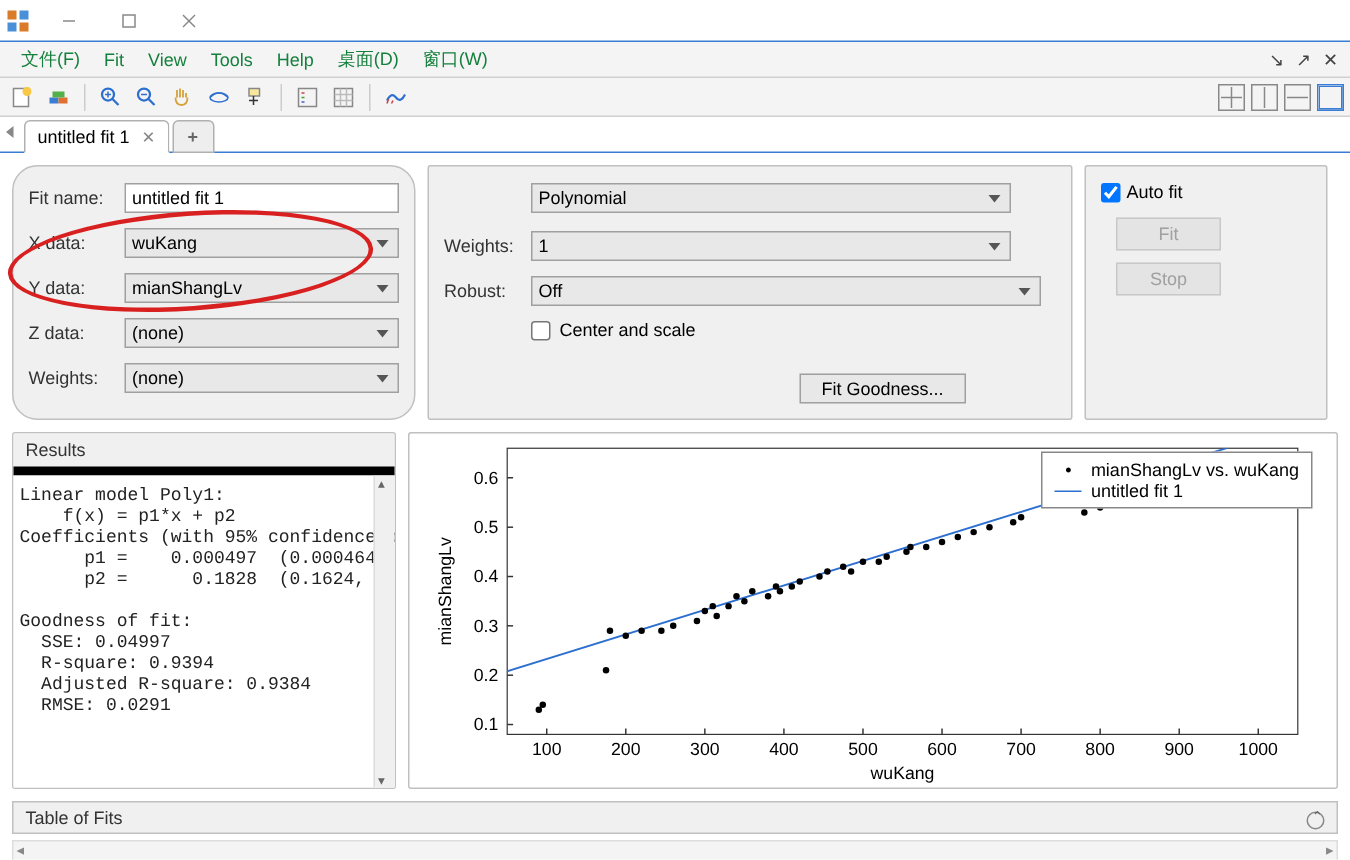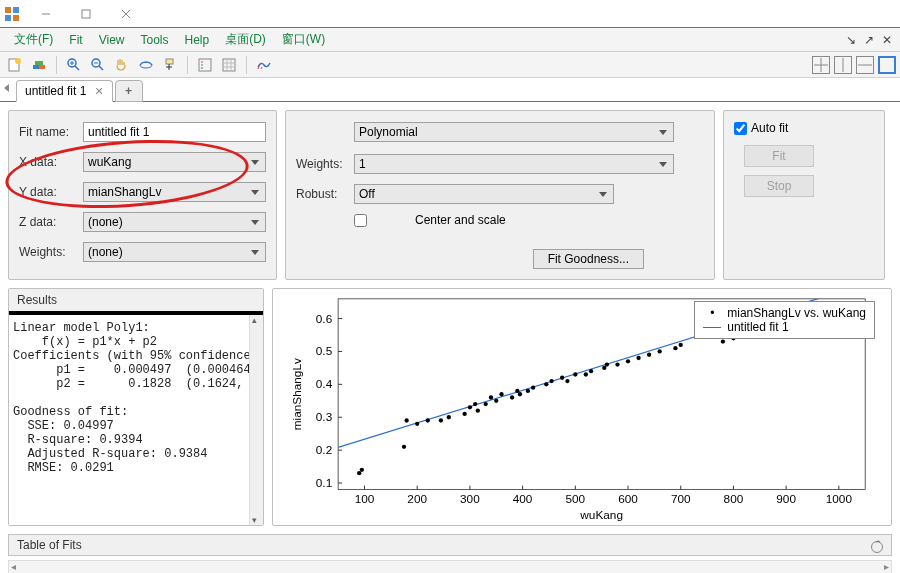--- a/index.html
+++ b/index.html
@@ -29,48 +29,48 @@
 
 .tabstrip { height: 24px; border-bottom: 1px solid #3a7dd4; display: flex; align-items: flex-end; padding-left: 16px; background: #fff; position: relative; }
 .tabstrip::before { content:''; position:absolute; left:4px; top:6px; width:0; height:0; border-top:4px solid transparent; border-bottom:4px solid transparent; border-right:5px solid #888; }
 .tab { height: 22px; border: 1px solid #b0b0b0; border-bottom: 1px solid #fff; border-radius: 4px 4px 0 0; background: #fff; display: flex; align-items: center; padding: 0 8px; margin-right: 2px; position: relative; top: 1px; }
 .tab .close { margin-left: 8px; color: #888; font-size: 11px; }
 .tab.newtab { background: #eee; border-bottom-color:#b0b0b0; width: 28px; justify-content: center; color:#666; font-weight:bold; }
 
 
 .mainrow { display: flex; height: 186px; padding: 8px; gap: 8px; }
 .panel { border: 1px solid #c0c0c0; border-radius: 2px; background: #f0f0f0; padding: 10px; position: relative; overflow: visible; }
-.left-panel { width: 269px; }
+.left-panel { width: 269px; border-radius: 17px; }
 .mid-panel { width: 430px; }
 .right-panel { width: 162px; }
 
 .formrow { display: flex; align-items: center; margin-bottom: 8px; height: 22px; }
 .formrow label { width: 64px; color: #333; }
 .formrow input[type=text] { flex: 1; height: 20px; border: 1px solid #a0a0a0; background:#fff; padding: 0 4px; font-size:12px; }
 .dropdown { flex: 1; height: 20px; border: 1px solid #a0a0a0; background:#e8e8e8; display:flex; align-items:center; padding:0 4px; position:relative; }
 .dropdown::after { content:''; position:absolute; right:6px; width:0; height:0; border-left:4px solid transparent; border-right:4px solid transparent; border-top:5px solid #555; }
 
 .mid-panel .polyrow { margin-bottom:10px; }
 .mid-panel .polyrow .dropdown { width: 320px; flex:none; }
 .mid-panel .formrow label { width: 58px; }
-.mid-panel .checkbox-row { display:flex; align-items:center; margin-top:4px; margin-left:58px;gap:42px; }
+.mid-panel .checkbox-row { display:flex; align-items:center; margin-top:4px; margin-left:58px; }
 .mid-panel .checkbox-row input { margin-right:6px; }
 .mid-panel .fitopt-btn { position:absolute; bottom:10px; right:70px; padding:2px 14px; border:1px solid #a0a0a0; background:#e8e8e8; }
 
 .right-panel .autofit { display:flex; align-items:center; margin-bottom:10px; }
 .right-panel .autofit input { margin-right:4px; }
 .right-panel button { display:block; width:70px; height:22px; border:1px solid #c8c8c8; background:#e4e4e4; color:#a0a0a0; margin-bottom:8px; margin-left:10px; }
 
 
 .ellipse-anno { position:absolute; left:-4px; top:30px; width:244px; height:66px; border:3px solid #d92020; border-radius:50%; pointer-events:none; transform:rotate(-4deg); }
 
 
 .bottomrow { display:flex; padding:0 8px 8px 8px; gap:8px; height:246px; }
 .results-panel { width:256px; border:1px solid #c0c0c0; border-radius:2px; display:flex; flex-direction:column; }
-.results-panel .hdr { background:#f0f0f0; border-bottom:4px solid #000000; padding:4px 8px; color:#333; }
+.results-panel .hdr { background:#f0f0f0; border-bottom:6px solid #000000; padding:4px 8px; color:#333; }
 .results-panel .body { flex:1; background:#fff; padding:6px 4px; font-family:"Courier New",monospace; font-size:12px; color:#222; white-space:pre; overflow:hidden; position:relative; }
 .results-panel .body .sbtrack { position:absolute; right:0; top:0; bottom:0; width:14px; background:#f0f0f0; border-left:1px solid #ddd; }
 .results-panel .body .sbtrack::before { content:'▴'; position:absolute; top:0; left:2px; font-size:9px; color:#666;}
 .results-panel .body .sbtrack::after { content:'▾'; position:absolute; bottom:0; left:2px; font-size:9px; color:#666;}
 
 .chart-panel { flex:1; border:1px solid #c0c0c0; border-radius:2px; background:#fff; position:relative; }
 .chart-svg { width:100%; height:100%; }
 
 
 .tof { height:22px; border:1px solid #c0c0c0; background:#f0f0f0; margin:0 8px 4px 8px; display:flex; align-items:center; padding:0 8px; color:#333; position:relative; }
@@ -275,21 +275,21 @@
         </div>
     </div>
     <div class="formrow">
       <label>Weights:</label>
       <div class="dropdown" style="width:320px;flex:none">
           <span>1</span>
         </div>
     </div>
     <div class="formrow">
       <label>Robust:</label>
-      <div class="dropdown" style="width:260px;flex:none">
+      <div class="dropdown" style="width:340px;flex:none">
           <span>Off</span>
         </div>
     </div>
     <div class="checkbox-row">
       <input type="checkbox" style="">
       <span>Center and scale</span>
     </div>
     <button class="fitopt-btn">Fit Goodness...</button>
   </div>
 

